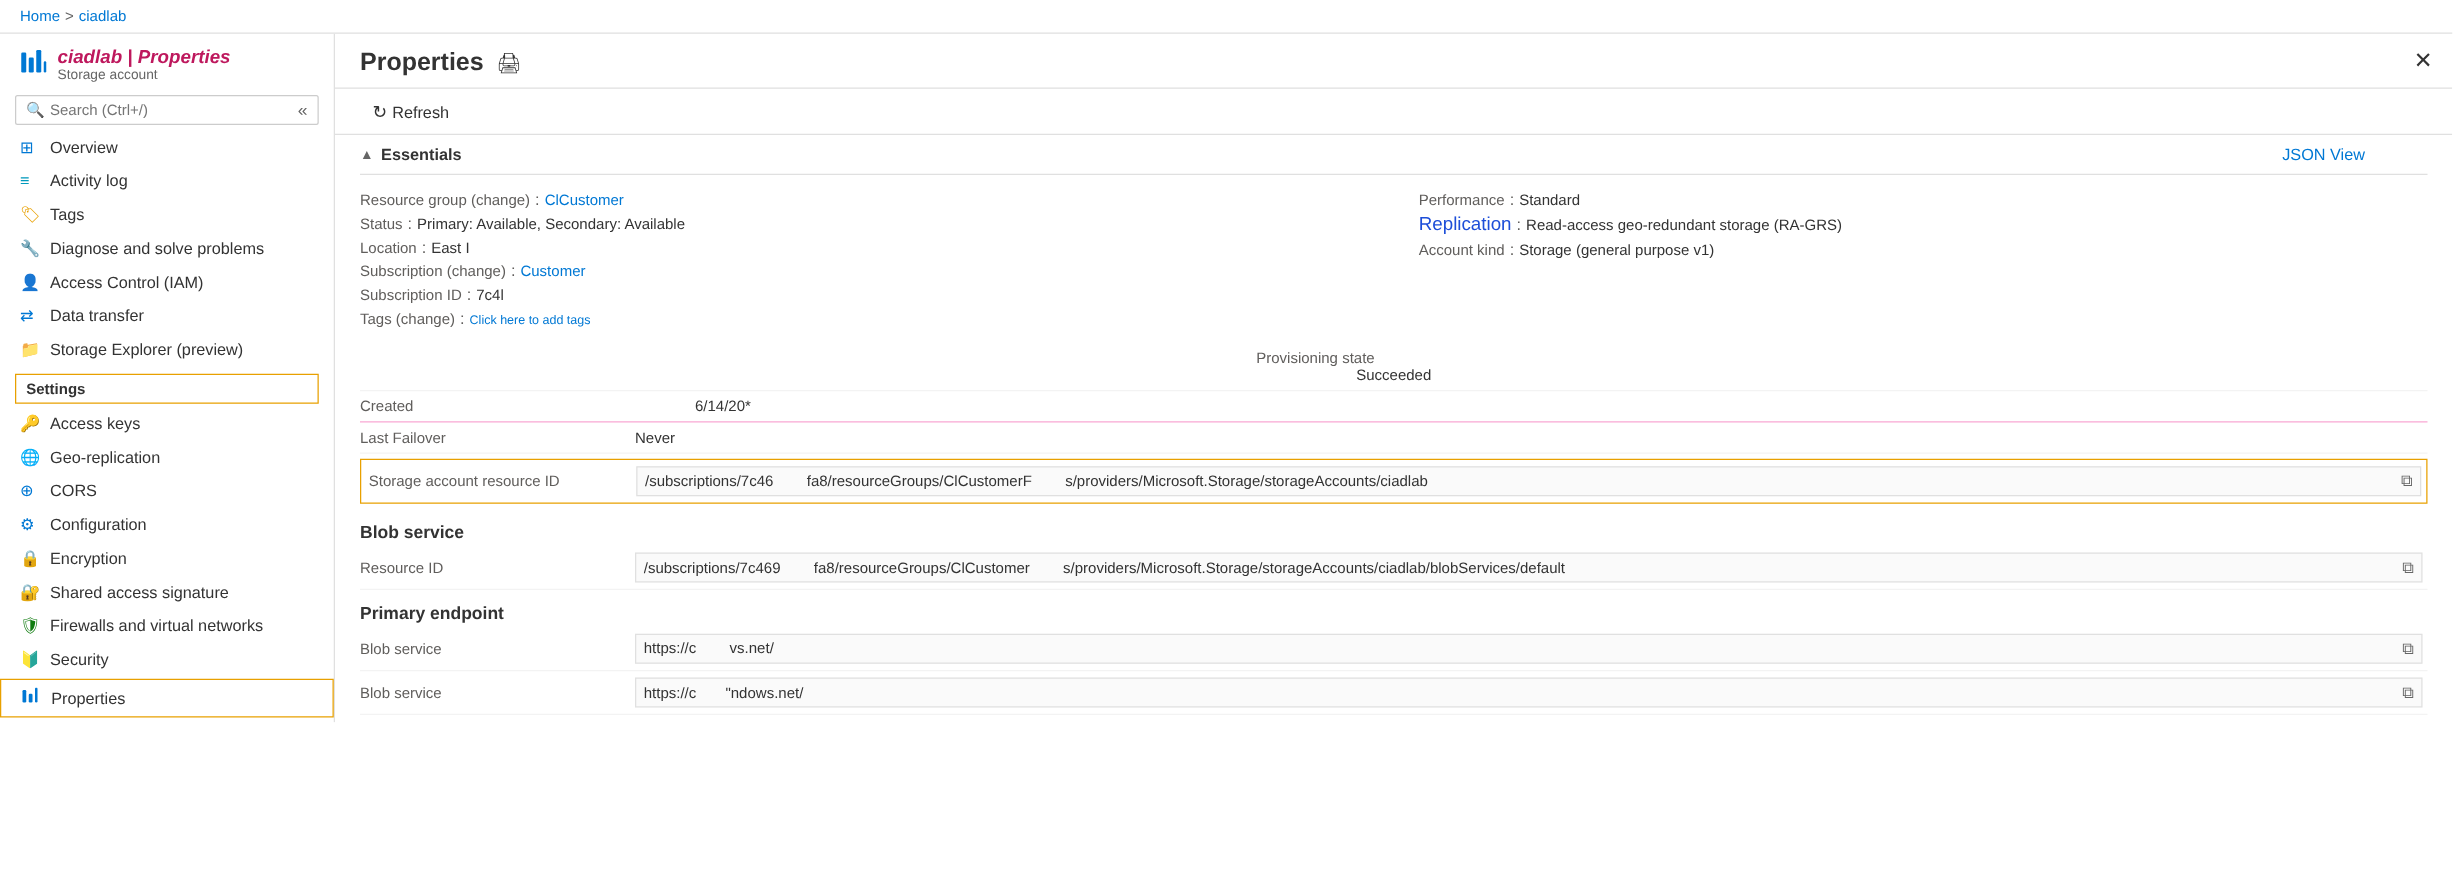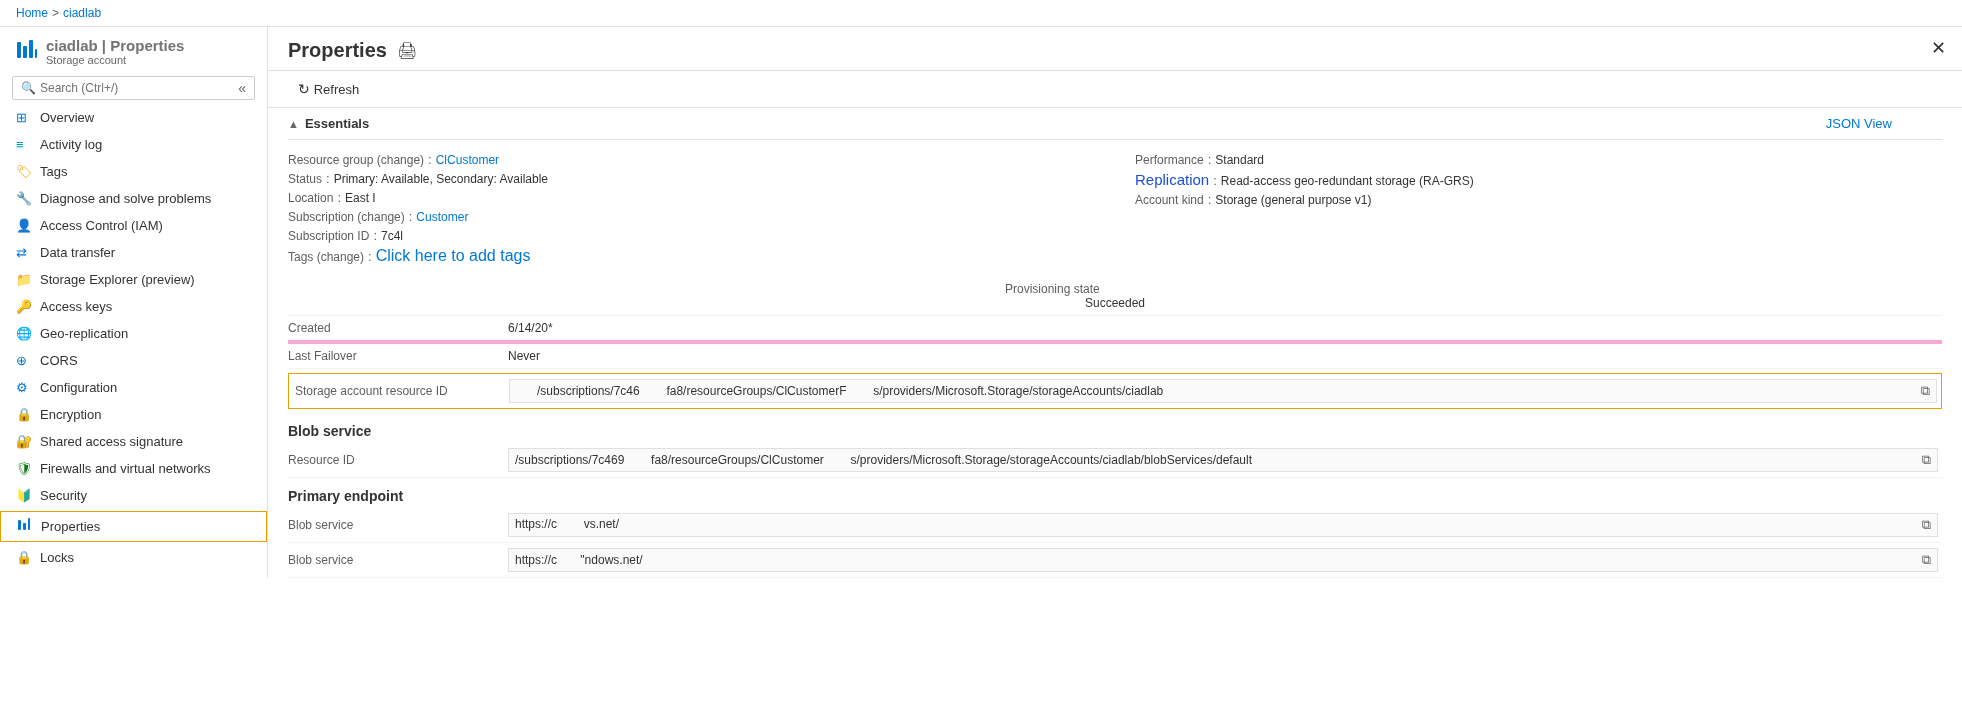--- a/index.html
+++ b/index.html
@@ -28,21 +28,21 @@
       <div style="padding: 10px 16px 6px; display:flex; align-items:flex-start; gap:8px;">
         <div style="margin-top:2px;">
           <svg width="22" height="22" viewBox="0 0 22 22" fill="none">
             <rect x="1" y="3" width="4" height="16" fill="#0078d4" rx="1"></rect>
             <rect x="7" y="7" width="4" height="12" fill="#0078d4" rx="1"></rect>
             <rect x="13" y="1" width="4" height="18" fill="#0078d4" rx="1"></rect>
             <rect x="19" y="10" width="2" height="9" fill="#0078d4" rx="1"></rect>
           </svg>
         </div>
         <div>
-          <div style="font-size:15px; font-weight:600; color:#737373;">ciadlab | Properties</div>
+          <div style="font-size:15px; font-weight:600; color:#be185d;font-style:italic;">ciadlab | Properties</div>
           <div style="font-size:11px; color:#666;">Storage account</div>
         </div>
       </div>
 
       <div style="margin: 4px 12px 4px; display:flex; align-items:center; border:1px solid #ccc; border-radius:2px; padding:3px 8px; background:#fff;">
         <span style="color:#666; margin-right:4px; font-size:12px;">🔍</span>
         <input style="border: none; outline: none; font-size: 12px; flex: 1 1 0%; color: rgb(51, 51, 51); width: 100%;" placeholder="Search (Ctrl+/)">
         <span style="color:#666; font-size:14px; cursor:pointer;">«</span>
       </div>
 
@@ -76,20 +76,23 @@
         <div style="display:flex; align-items:center; padding:6px 16px; cursor:pointer; gap:8px; color:#333; font-size:13px;">
           <span style="width:16px; color:#0078d4;">⇄</span>
           <span>Data transfer</span>
         </div>
 
         <div style="display:flex; align-items:center; padding:6px 16px; cursor:pointer; gap:8px; color:#333; font-size:13px;">
           <span style="width:16px; color:#0078d4;">📁</span>
           <span>Storage Explorer (preview)</span>
         </div>
 
+        <div style="margin: 6px 12px 2px; padding: 4px 8px; border: 1.5px solid #e8a000; font-size:12px; font-weight:600; color:#333;">
+          <span>Settings</span>
+        </div>
 
         <div style="display:flex; align-items:center; padding:6px 16px; cursor:pointer; gap:8px; color:#333; font-size:13px;">
           <span style="width:16px; color:#e8a000;">🔑</span>
           <span>Access keys</span>
         </div>
 
         <div style="display:flex; align-items:center; padding:6px 16px; cursor:pointer; gap:8px; color:#333; font-size:13px;">
           <span style="width:16px; color:#0099bc;">🌐</span>
           <span>Geo-replication</span>
         </div>
@@ -190,21 +193,21 @@
               <a style="color:#0078d4; font-size:12px; text-decoration:none;">Customer</a>
             </div>
             <div style="display:flex; align-items:baseline; gap:4px; padding:2px 0;">
               <span style="color:#605e5c; font-size:12px;">Subscription ID</span>
               <span style="color:#605e5c;">:</span>
               <span style="font-size:12px;">7c4l</span>
             </div>
             <div style="display:flex; align-items:baseline; gap:4px; padding:2px 0;">
               <span style="color:#605e5c; font-size:12px;">Tags (change)</span>
               <span style="color:#605e5c;">:</span>
-              <a style="color:#0078d4; font-size:16px; text-decoration:none;">Click here to add tags</a>
+              <a style="color:#0078d4; font-size:10px; text-decoration:none;">Click here to add tags</a>
             </div>
           </div>
 
           <div>
             <div style="display:flex; align-items:baseline; gap:4px; padding:2px 0;">
               <span style="color:#605e5c; font-size:12px;">Performance</span>
               <span style="color:#605e5c;">:</span>
               <span style="font-size:12px;">Standard</span>
             </div>
             <div style="display:flex; align-items:baseline; gap:4px; padding:2px 0;">
@@ -221,34 +224,34 @@
         </div>
       </div>
 
       <div style="padding:0 20px;">
 
         <div style="display:flex; align-items:center; padding:5px 0; border-bottom:1px solid #f3f3f3;flex-direction:column;">
           <span style="width:220px; font-size:12px; color:#605e5c; flex-shrink:0;">Provisioning state</span>
           <span style="font-size:12px;">Succeeded</span>
         </div>
 
-        <div style="display:flex; align-items:center; padding:5px 0; border-bottom:4px solid #f9a8d4;">
+        <div style="display:flex; align-items:center; padding:5px 0; border-bottom:1px solid #f9a8d4;gap:48px;">
           <span style="width:220px; font-size:12px; color:#605e5c; flex-shrink:0;">Created</span>
           <span style="font-size:12px;">6/14/20*</span>
         </div>
 
         <div style="display:flex; align-items:center; padding:5px 0; border-bottom:1px solid #f3f3f3;">
           <span style="width:220px; font-size:12px; color:#605e5c; flex-shrink:0;">Last Failover</span>
           <span style="font-size:12px;">Never</span>
         </div>
 
         <div style="display:flex; align-items:center; padding:5px 0; border-bottom:1px solid #f3f3f3; border: 1.5px solid #e8a000; margin:4px 0;">
           <span style="width:220px; font-size:12px; color:#605e5c; flex-shrink:0; padding-left:6px;">Storage account resource ID</span>
           <div style="flex:1; display:flex; align-items:center; border:1px solid #e0e0e0; padding:3px 6px; background:#fafafa; margin-right:4px;">
-            <span style="font-size:12px; flex:1; overflow:hidden; text-overflow:ellipsis; white-space:nowrap;margin-left:21px;">/subscriptions/7c46&nbsp;&nbsp;&nbsp;&nbsp;&nbsp;&nbsp;&nbsp;&nbsp;fa8/resourceGroups/ClCustomerF&nbsp;&nbsp;&nbsp;&nbsp;&nbsp;&nbsp;&nbsp;&nbsp;s/providers/Microsoft.Storage/storageAccounts/ciadlab</span>
+            <span style="font-size:12px; flex:1; overflow:hidden; text-overflow:ellipsis; white-space:nowrap;">/subscriptions/7c46&nbsp;&nbsp;&nbsp;&nbsp;&nbsp;&nbsp;&nbsp;&nbsp;fa8/resourceGroups/ClCustomerF&nbsp;&nbsp;&nbsp;&nbsp;&nbsp;&nbsp;&nbsp;&nbsp;s/providers/Microsoft.Storage/storageAccounts/ciadlab</span>
             <span style="margin-left:6px; cursor:pointer; color:#666; font-size:13px;">⧉</span>
           </div>
         </div>
 
         <div style="font-size:14px; font-weight:600; padding:10px 0 4px;">
           <span>Blob service</span>
         </div>
 
         <div style="display:flex; align-items:center; padding:5px 0; border-bottom:1px solid #f3f3f3;">
           <span style="width:220px; font-size:12px; color:#605e5c; flex-shrink:0;">Resource ID</span>

